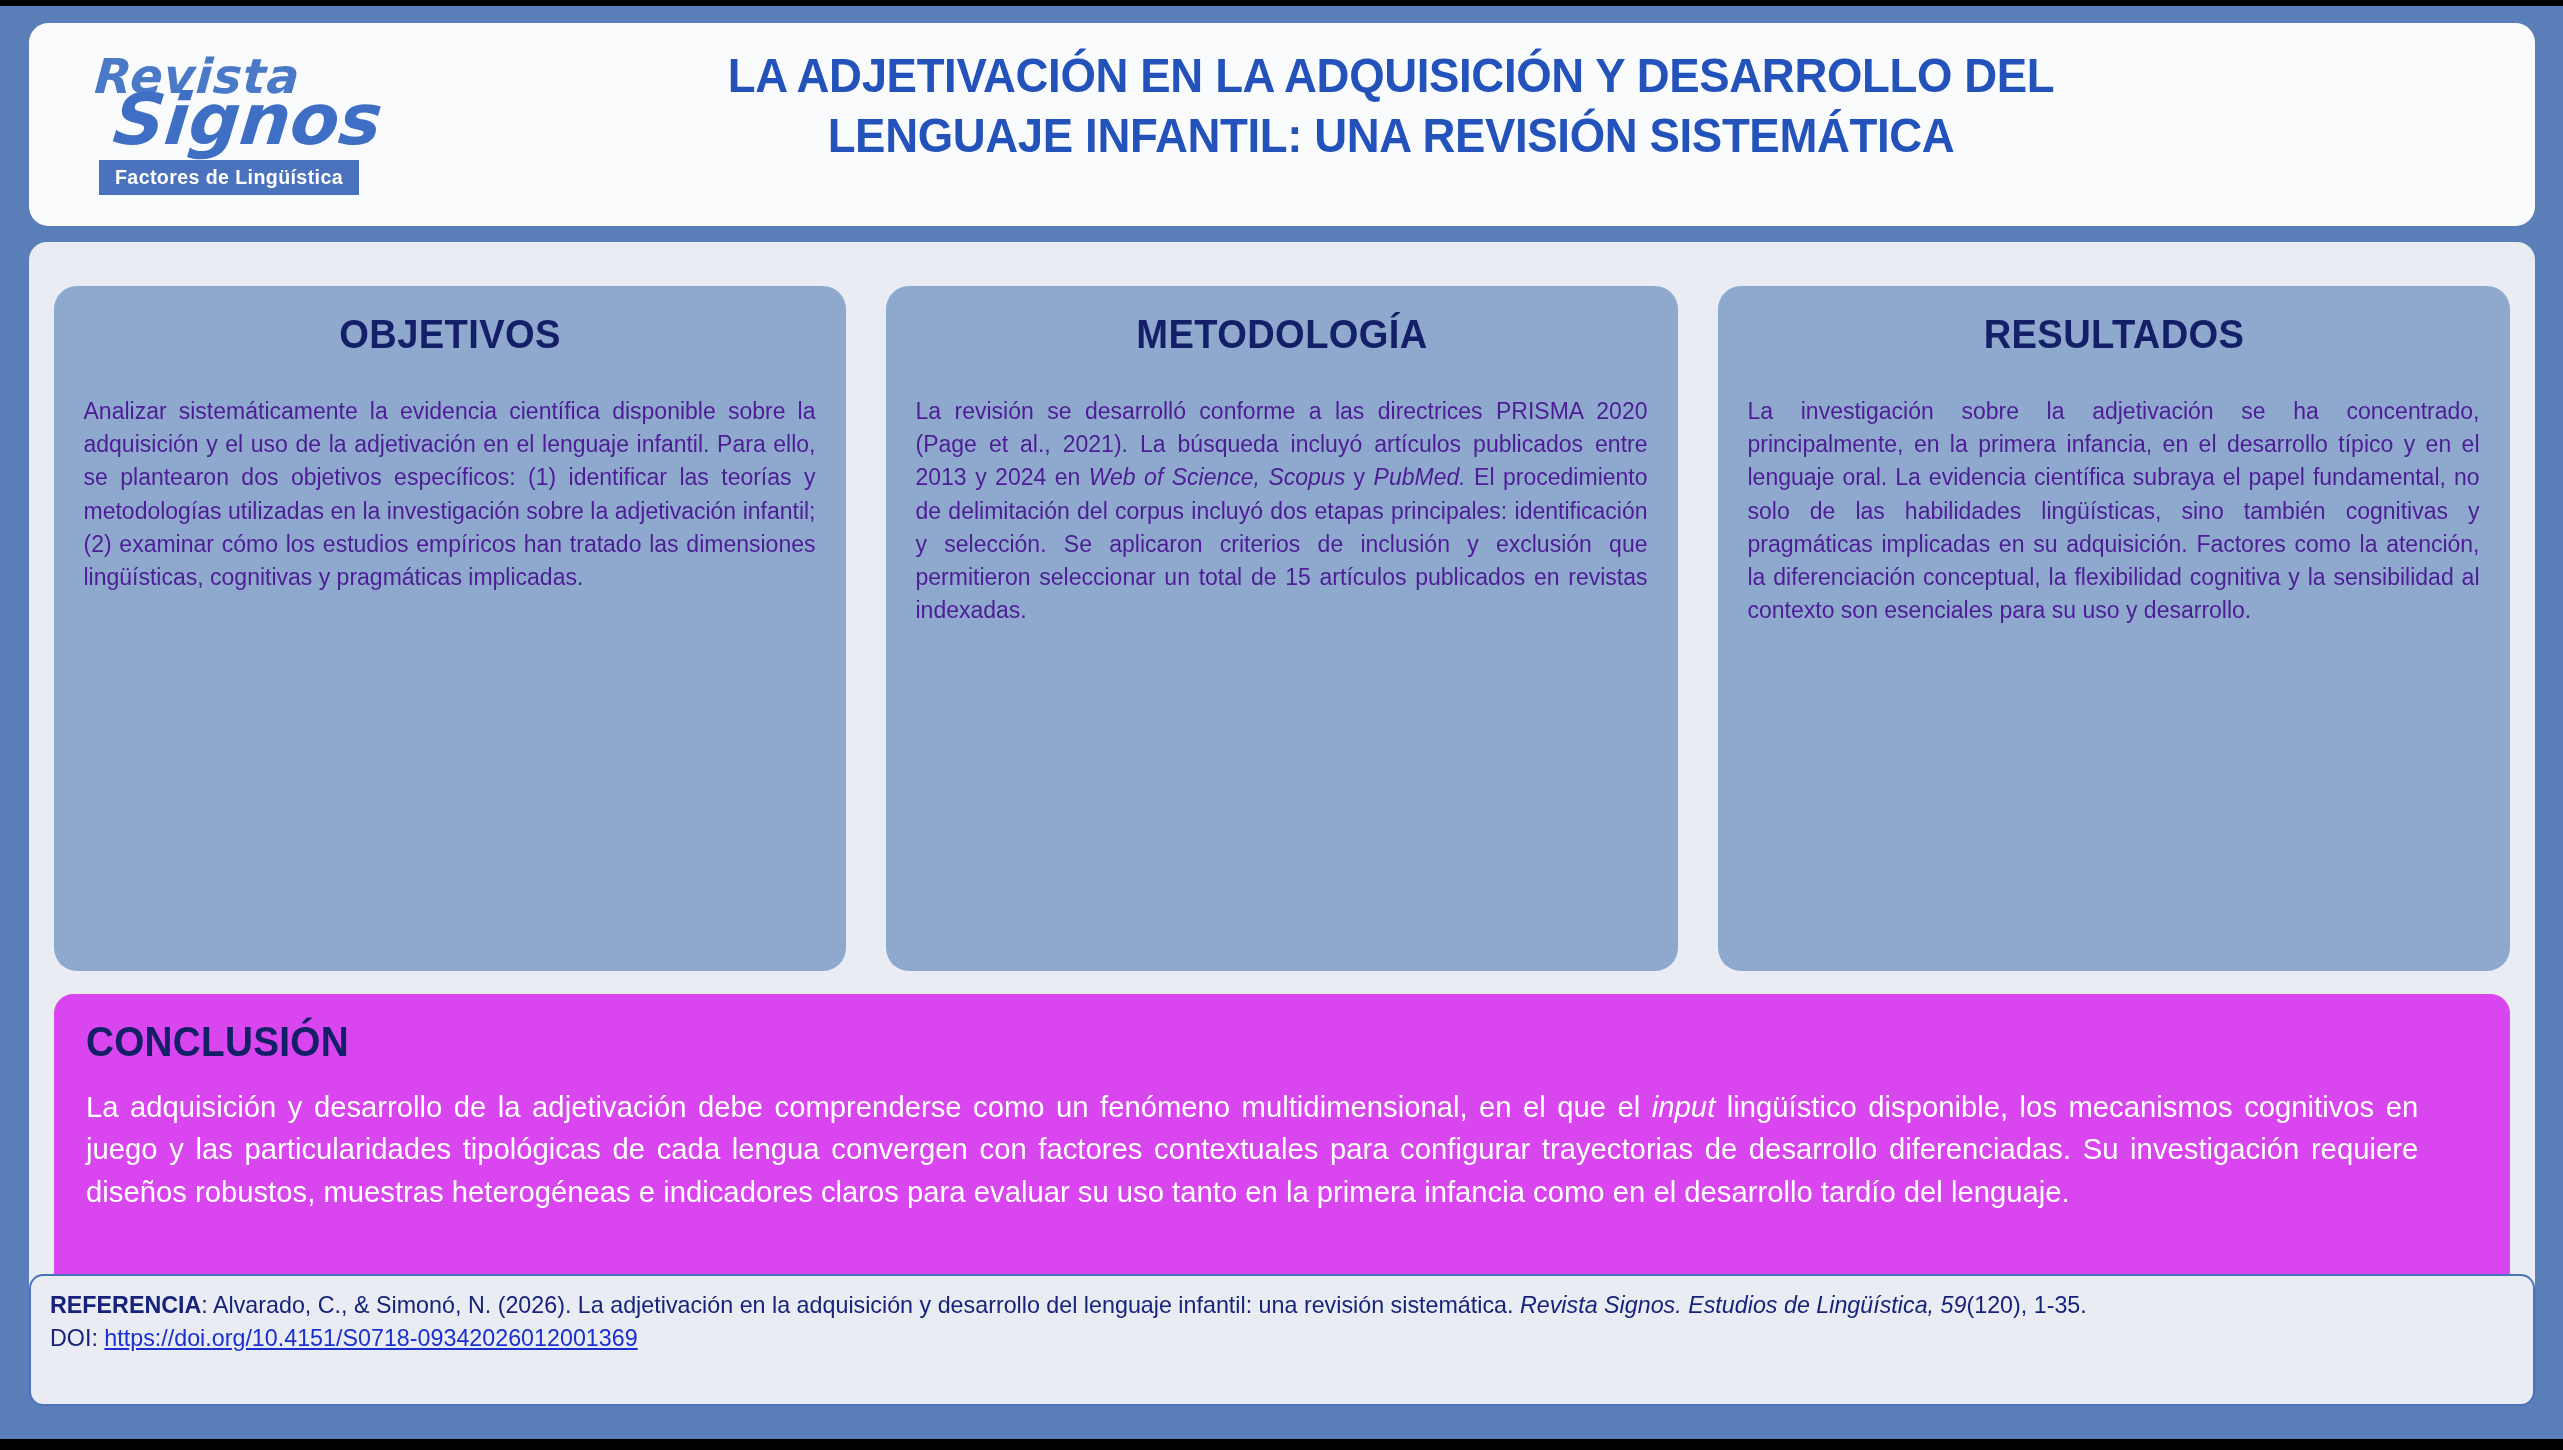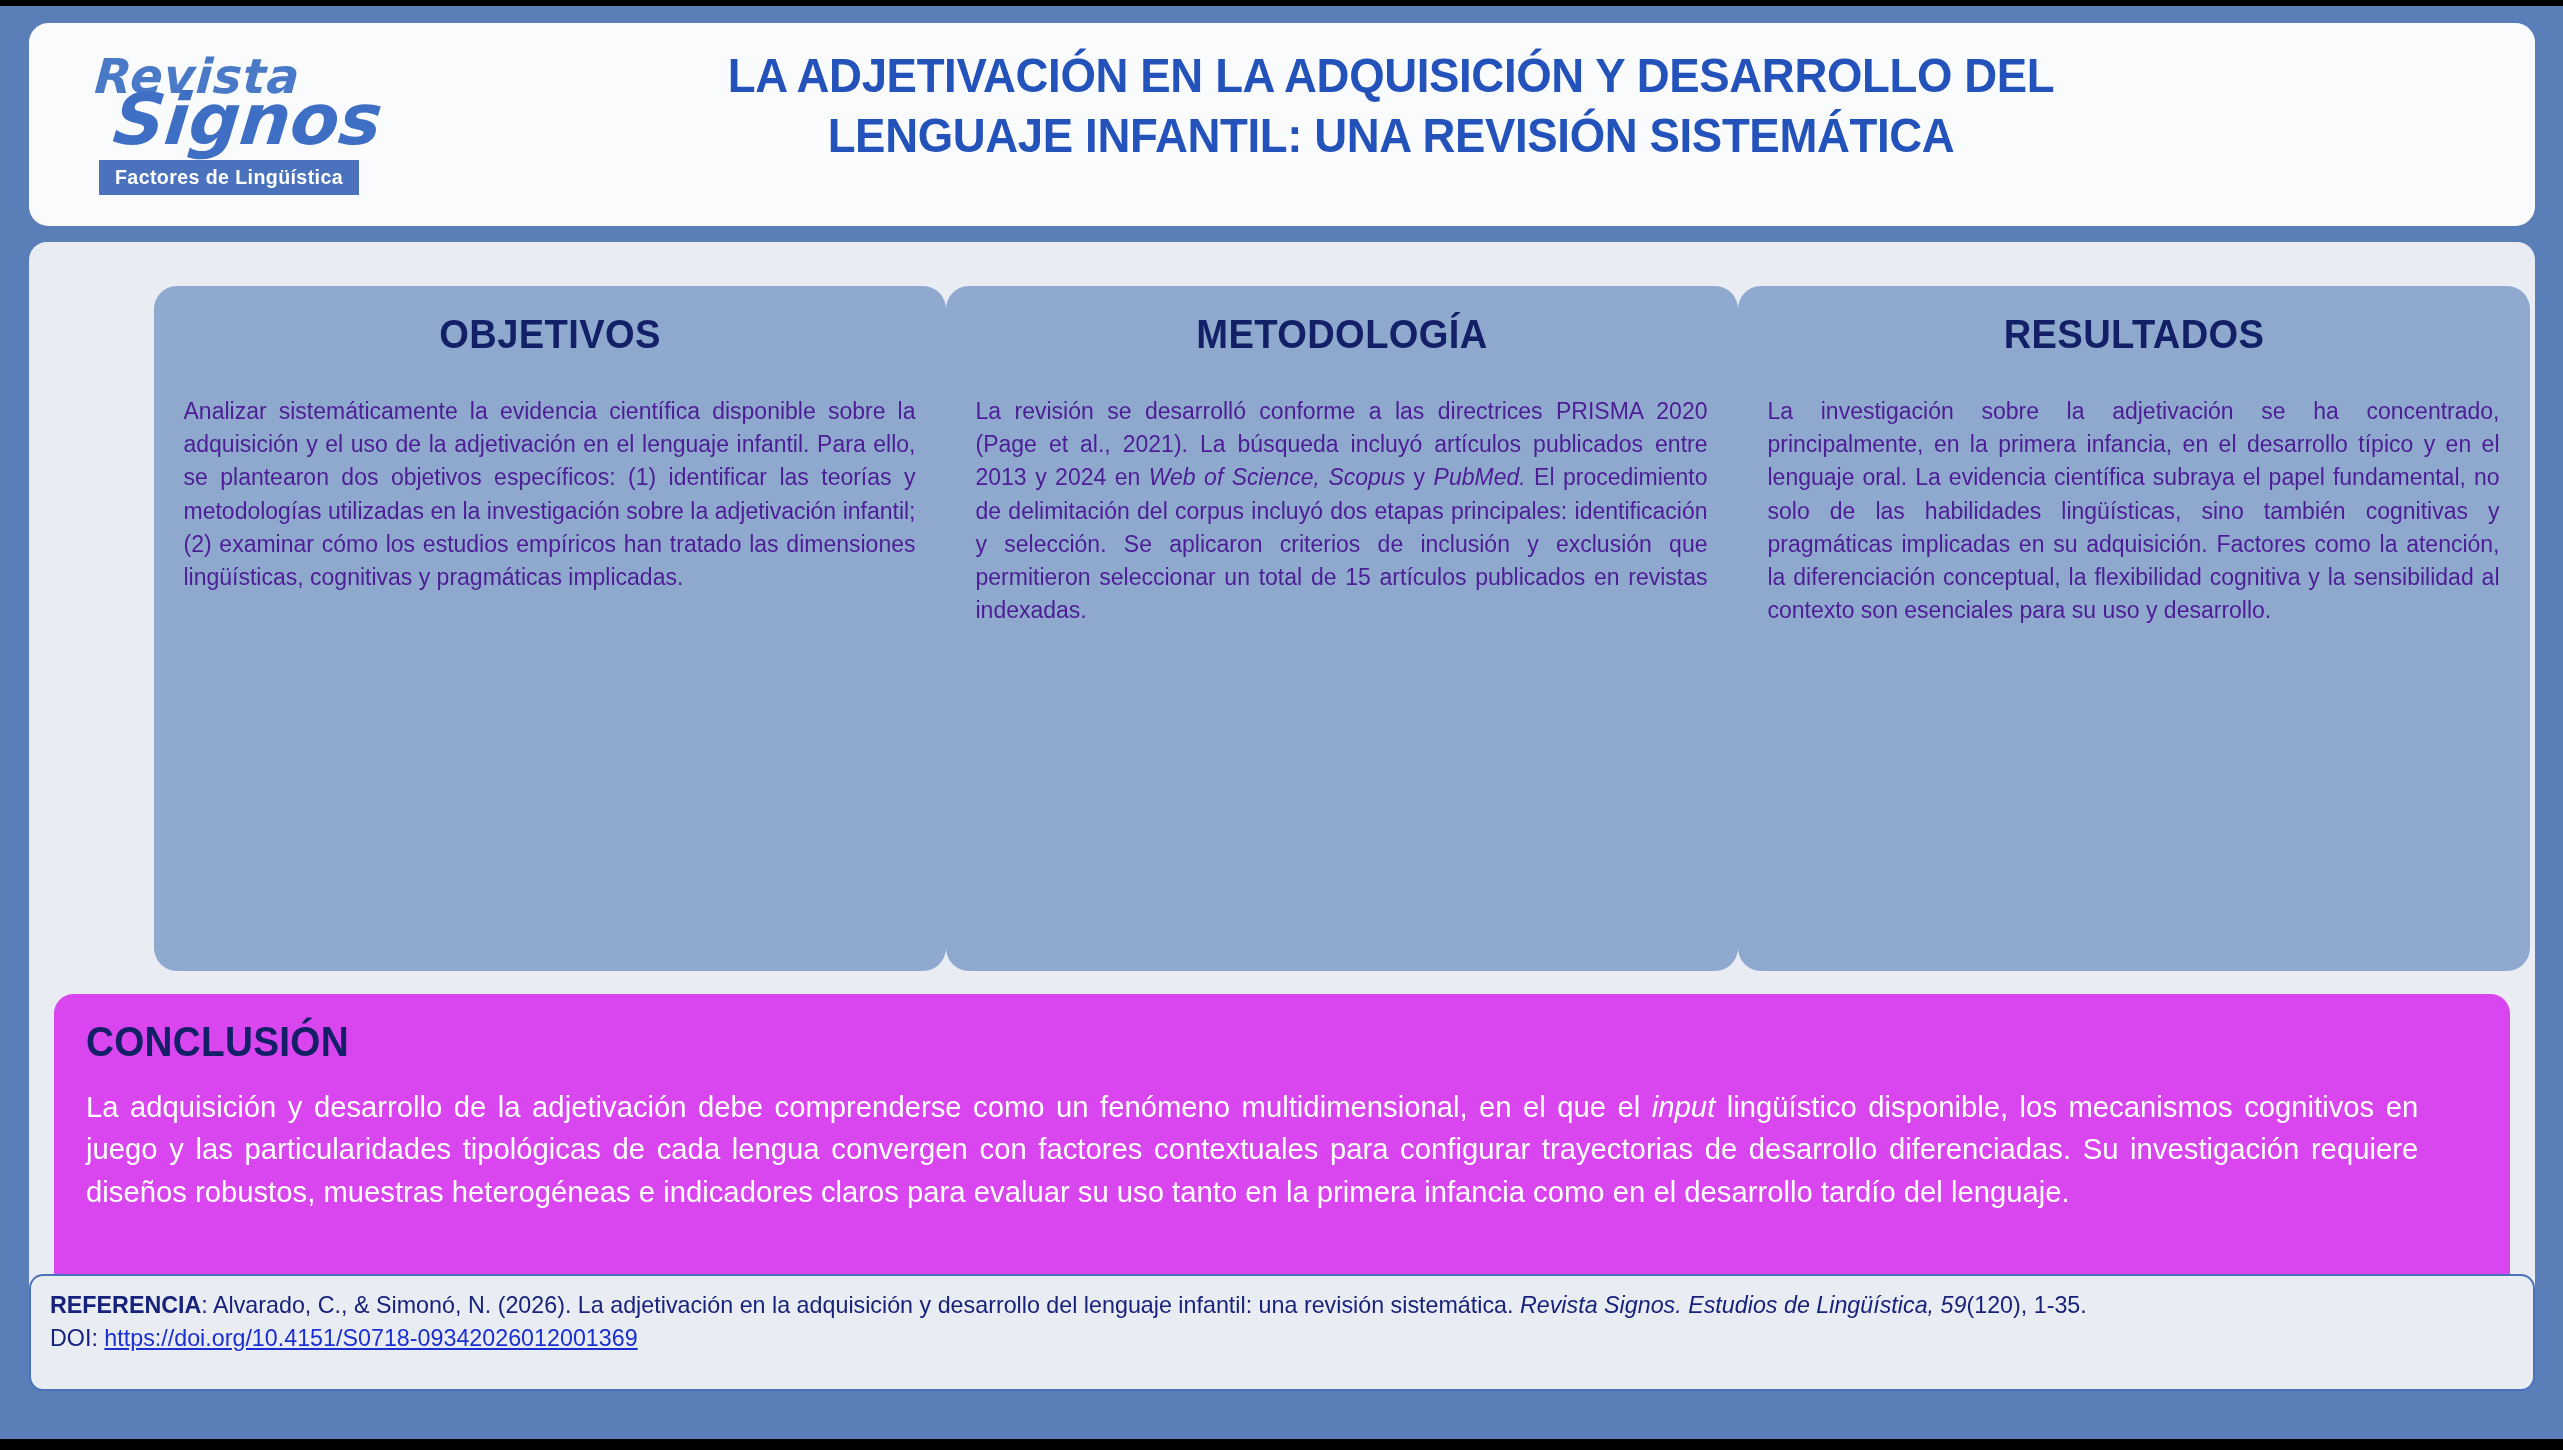--- a/index.html
+++ b/index.html
@@ -113,22 +113,21 @@
   }
 
   
   .cards-row {
     position: absolute;
     left: 25px;
     top: 44px;
     width: 2456px;
     height: 685px;
     display: flex;
-    justify-content: flex-end;
-    margin-left: 20px;
+    justify-content: space-between;
   }
   .card {
     width: 792px;
     background: #8fa9ce;
     border-radius: 23px;
     box-sizing: border-box;
     padding: 25px 30px 21.4px 30px;
   }
   .card-title {
     text-align: center;
@@ -183,21 +182,21 @@
     transform-origin: left top;
   }
   .conclusion-body i { font-style: italic; }
 
   
   .reference {
     position: absolute;
     left: 28.5px;
     top: 1268px;
     width: 2506px;
-    height: 117px;
+    height: 132px;
     background: #e9ecf2;
     border: 2.7px solid #4a72bd;
     border-radius: 14.2px;
     box-sizing: border-box;
     padding: 12.5px 19.6px 9px 19.6px;
   }
   .ref-line {
     font-family: "Liberation Sans", sans-serif;
     font-size: 24px;
     line-height: 1.30;

